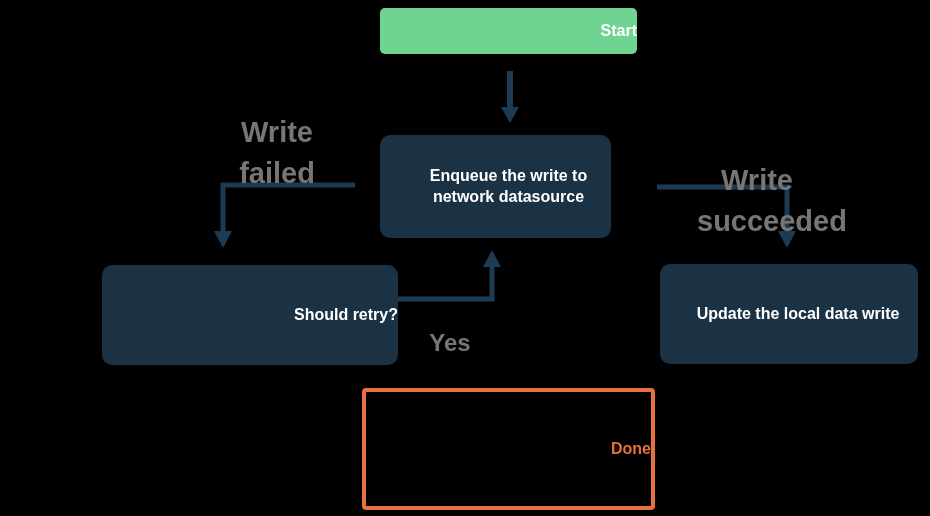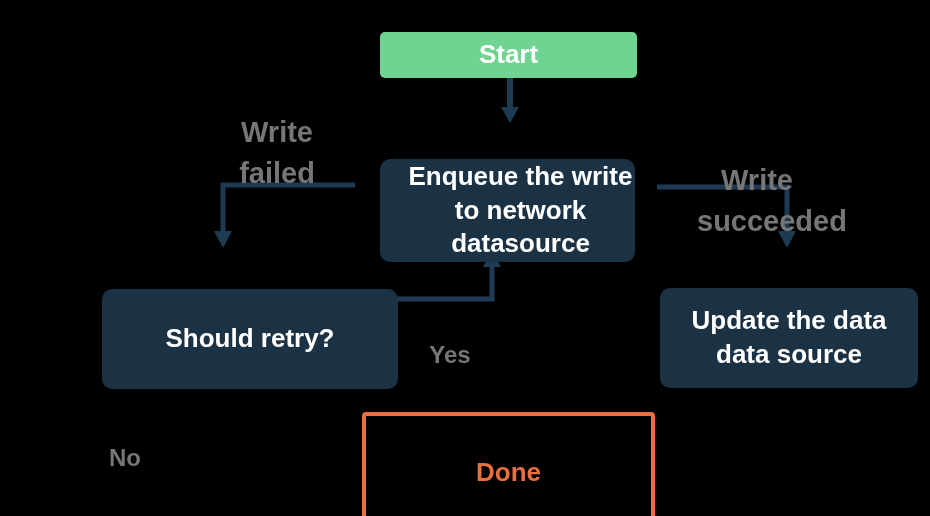--- a/index.html
+++ b/index.html
@@ -13,40 +13,39 @@
   }
   .arrow-layer {
     position: absolute;
     left: 0; top: 0;
     width: 930px; height: 516px;
   }
   .node {
     position: absolute;
     display: flex;
     align-items: center;
-    justify-content: center;
+    justify-content: flex-end;
     text-align: center;
     font-weight: bold;
-    font-size: 26px;
+    font-size: 16px;
     color: var(--node_text, #fff);
     line-height: 1.3;
     box-sizing: border-box;
-    margin-top: 24px;
   }
   .node .label { display: block; }
   .node-start {
     left: 380px; top: 8px; width: 257px; height: 46px;
     background: var(--start_fill, #6FD491);
     border-radius: 5px;
   }
   .node-navy {
     background: var(--node_fill, #1B3144);
     border-radius: 10px;
   }
-  .node-enqueue  { left: 380px; top: 135px; width: 255px; height: 103px; padding-left: 26px; }
+  .node-enqueue  { left: 380px; top: 135px; width: 231px; height: 103px; padding-left: 26px; }
   .node-enqueue .label { width: 232px; }
   .node-retry    { left: 102px; top: 265px; width: 296px; height: 100px; }
   .node-update   { left: 660px; top: 264px; width: 258px; height: 100px; }
   .node-update .label { width: 240px; }
   .node-done {
     left: 362px; top: 388px; width: 293px; height: 122px;
     background: transparent;
     border: 4px solid var(--done_accent, #E8703F);
     color: var(--done_accent, #E8703F);
     border-radius: 4px;
@@ -54,21 +53,21 @@
   .edge-label {
     position: absolute;
     color: var(--edge_label, #767676);
     font-weight: bold;
     font-size: 29px;
     line-height: 1.4;
     text-align: center;
   }
   .lbl-write-failed    { left: 232px; top: 112px; width: 90px; }
   .lbl-write-succeeded { left: 697px; top: 112px; width: 120px; margin-top: 48px; }
-  .lbl-yes { left: 420px; top: 338px; width: 60px; font-size: 24px; }
+  .lbl-yes { left: 420px; top: 326px; width: 60px; font-size: 24px; }
   .lbl-no  { left: 95px;  top: 441px; width: 60px; font-size: 24px; }
 </style>
 </head>
 <body>
 
 <div class="canvas">
 
   <svg class="arrow-layer" viewBox="0 0 930 516" xmlns="http://www.w3.org/2000/svg">
 
     <g>
@@ -98,28 +97,27 @@
 
   <div class="node node-navy node-enqueue">
     <span class="label">Enqueue the write to network datasource</span>
   </div>
 
   <div class="node node-navy node-retry">
     <span class="label">Should retry?</span>
   </div>
 
   <div class="node node-navy node-update">
-    <span class="label">Update the data data source</span>
+    <span class="label">Update the local data write</span>
   </div>
 
   <div class="node node-done">
     <span class="label">Done</span>
   </div>
 
   <div class="edge-label lbl-write-failed">Write failed</div>
 
   <div class="edge-label lbl-write-succeeded">Write succeeded</div>
 
   <div class="edge-label lbl-yes">Yes</div>
 
-  <div class="edge-label lbl-no">No</div>
 
 </div>
 
 </body></html>

